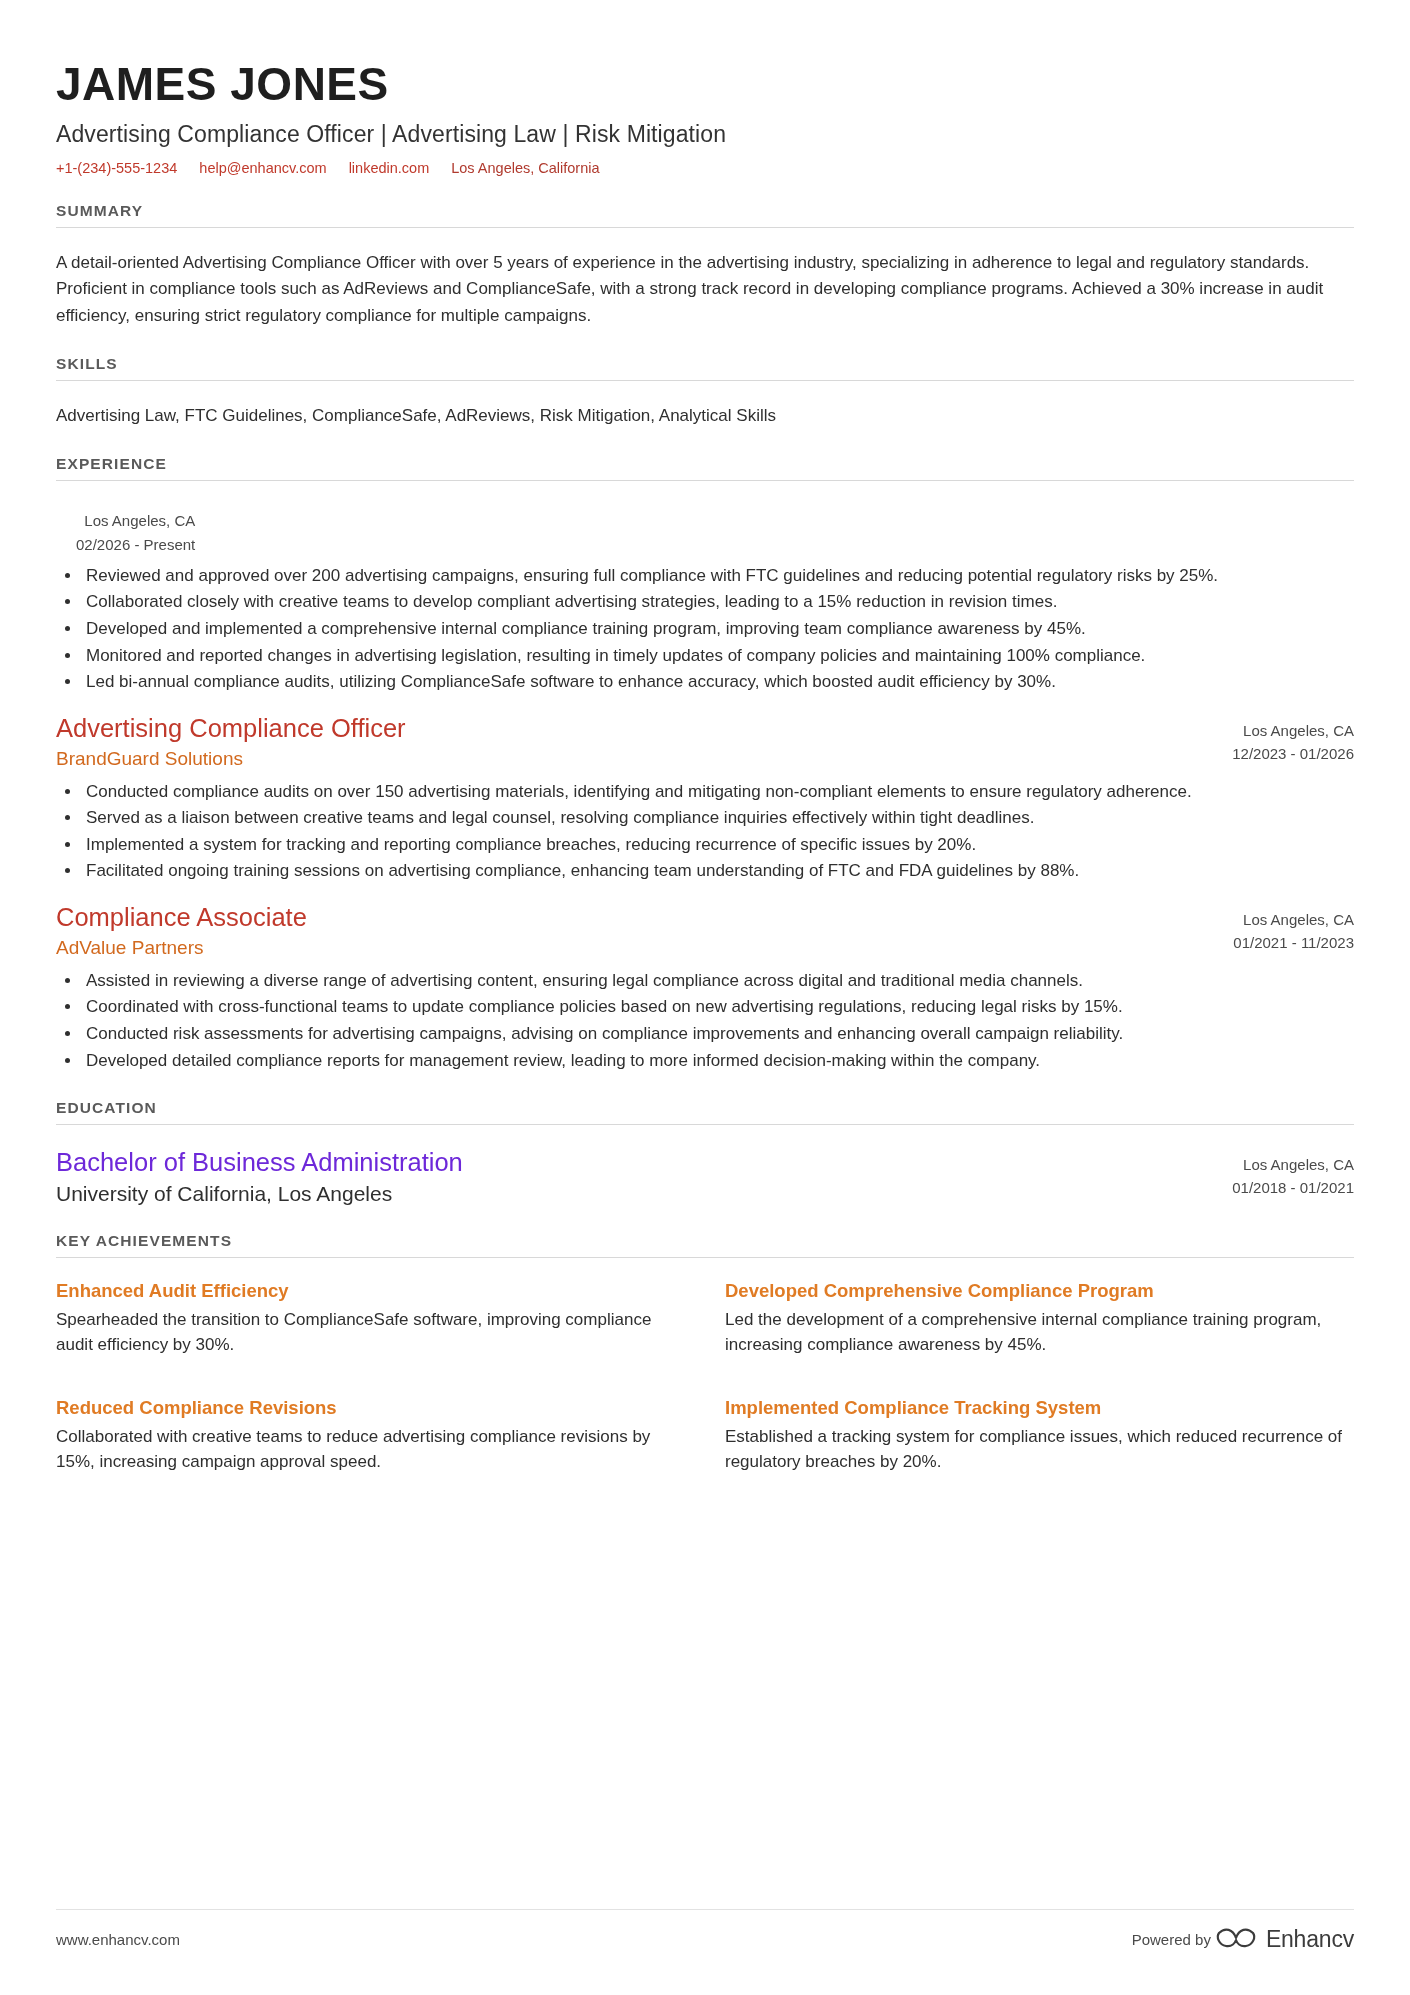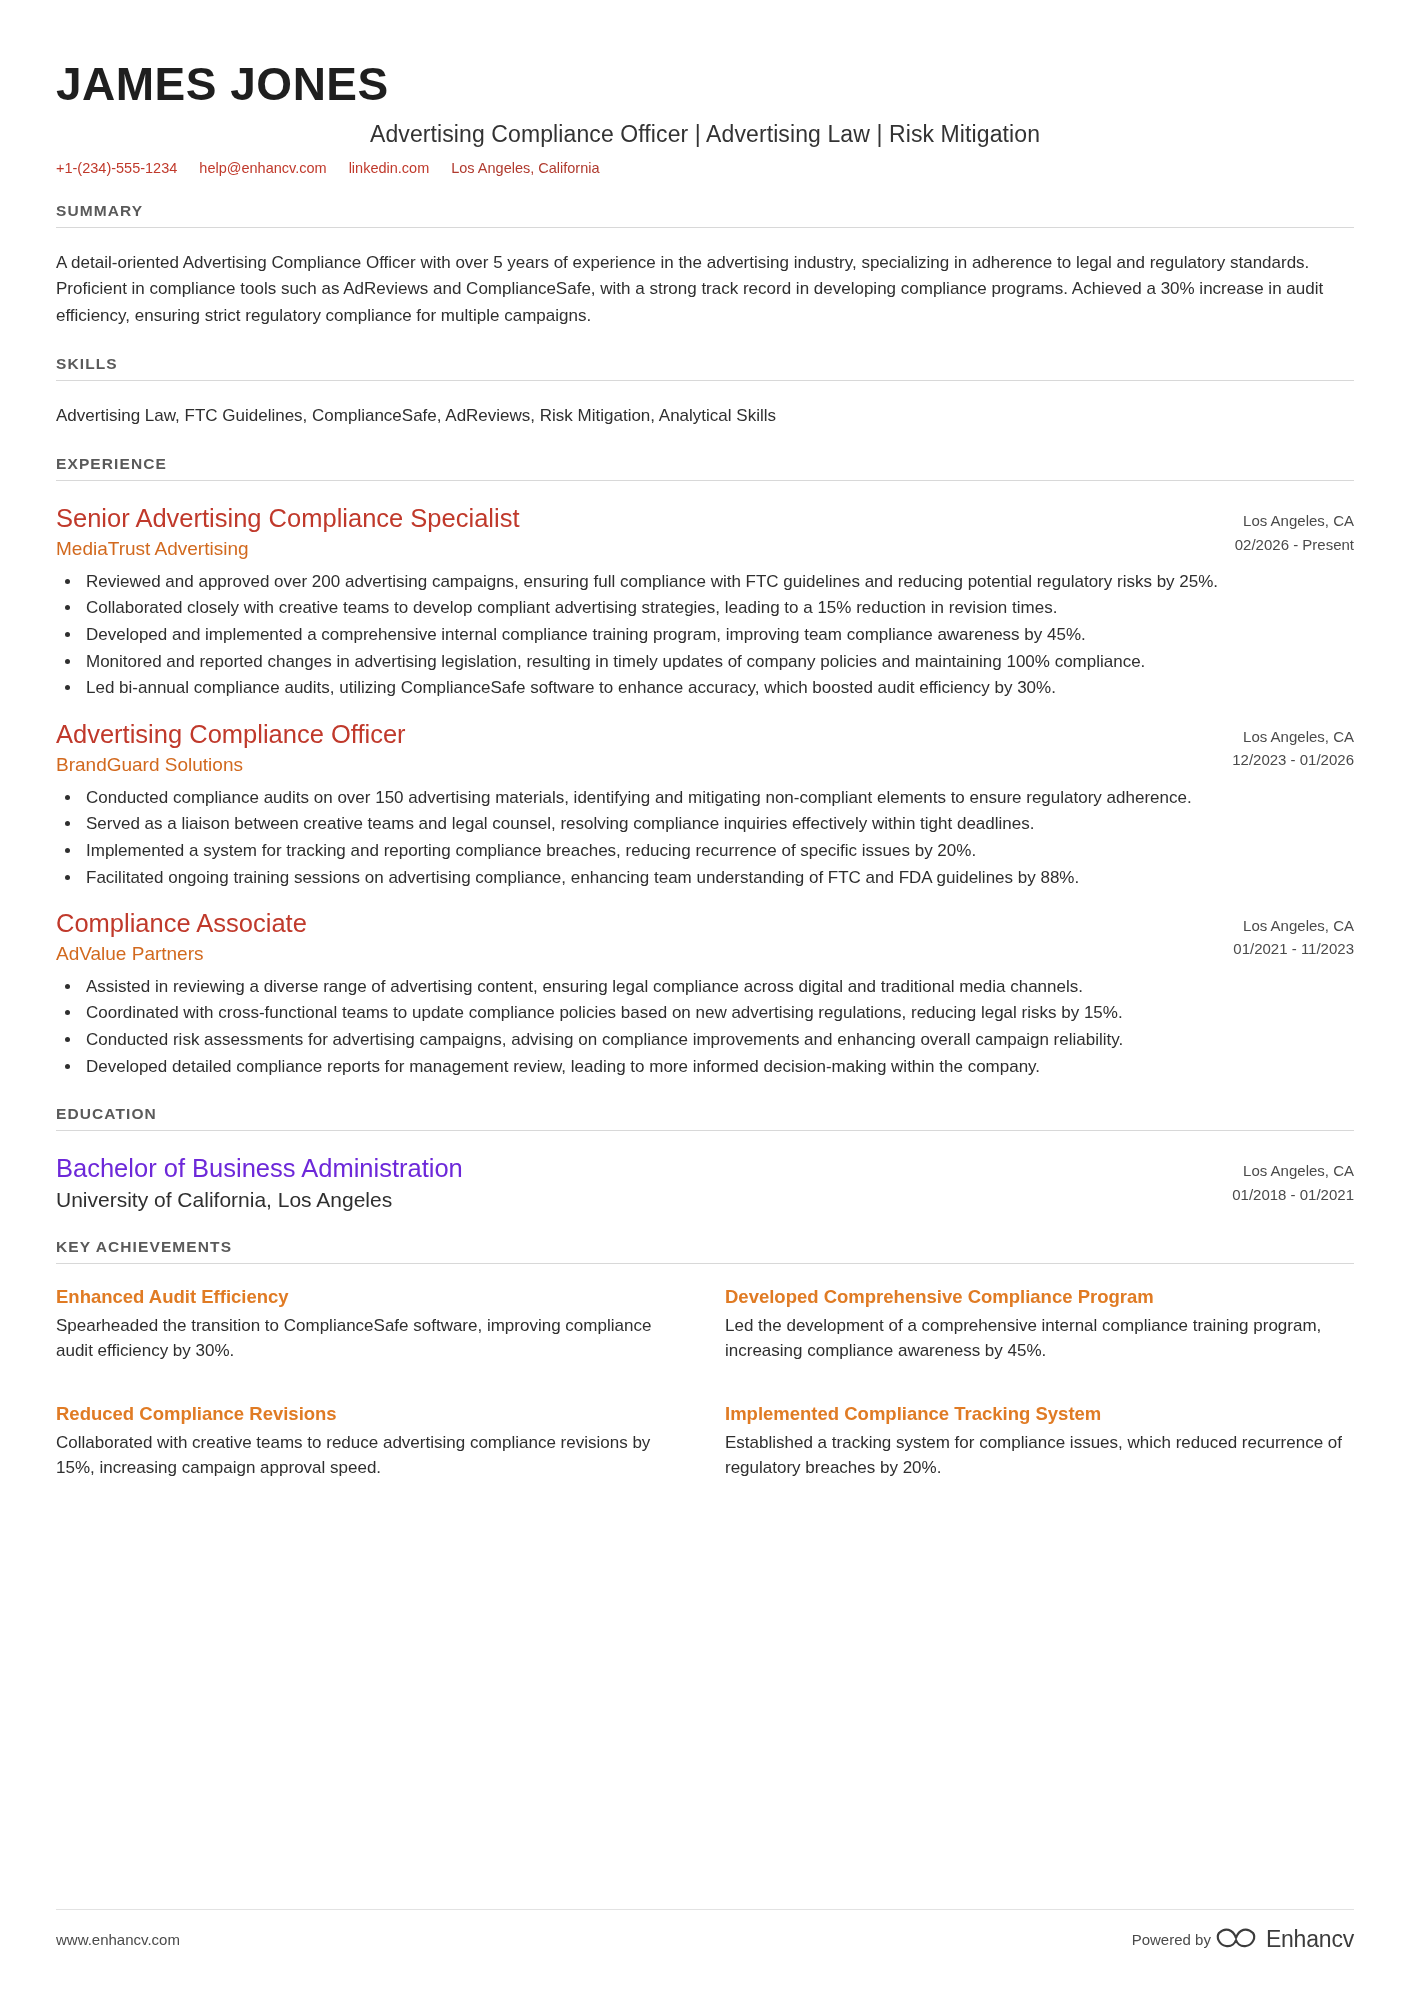--- a/index.html
+++ b/index.html
@@ -27,21 +27,20 @@
     color: #1f1f1f;
     line-height: 1.15;
     margin-top: 18px;
   }
   .headline {
     font-size: 23px;
     color: #333333;
     margin-top: 10px;
     font-weight: 400;
     letter-spacing: 0.1px;
-    text-align: center;
   }
   .contact-row {
     margin-top: 12px;
     font-size: 14.5px;
     color: #c0392b;
     display: flex;
     flex-wrap: wrap;
     align-items: flex-end;
     gap: 0;
   }
@@ -202,24 +201,20 @@
   <div class="section">
     <div class="section-title">SKILLS</div>
     <div class="skills-text">Advertising Law, FTC Guidelines, ComplianceSafe, AdReviews, Risk Mitigation, Analytical Skills</div>
   </div>
 
   <div class="section">
     <div class="section-title">EXPERIENCE</div>
 
     <div class="job">
       <div class="job-head">
-        <div class="job-left">
-          <div class="job-title">Senior Advertising Compliance Specialist</div>
-          <div class="job-company">MediaTrust Advertising</div>
-        </div>
         <div class="job-right">
           <div class="job-location">Los Angeles, CA</div>
           <div class="job-dates">02/2026 - Present</div>
         </div>
       </div>
       <ul class="bullets">
         <li>Reviewed and approved over 200 advertising campaigns, ensuring full compliance with FTC guidelines and reducing potential regulatory risks by 25%.</li>
         <li>Collaborated closely with creative teams to develop compliant advertising strategies, leading to a 15% reduction in revision times.</li>
         <li>Developed and implemented a comprehensive internal compliance training program, improving team compliance awareness by 45%.</li>
         <li>Monitored and reported changes in advertising legislation, resulting in timely updates of company policies and maintaining 100% compliance.</li>

